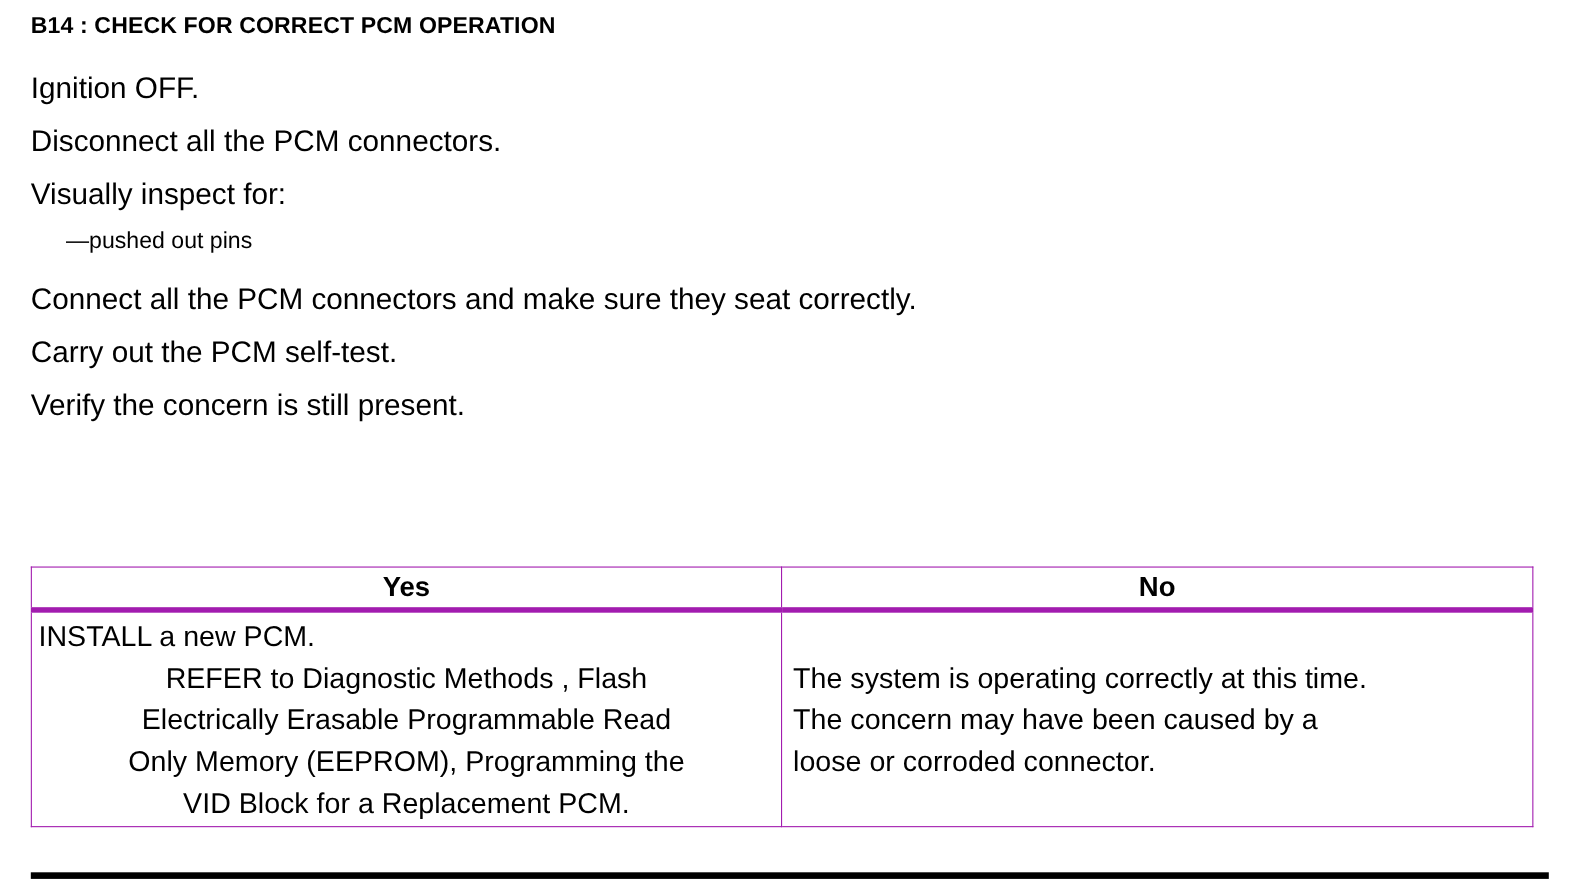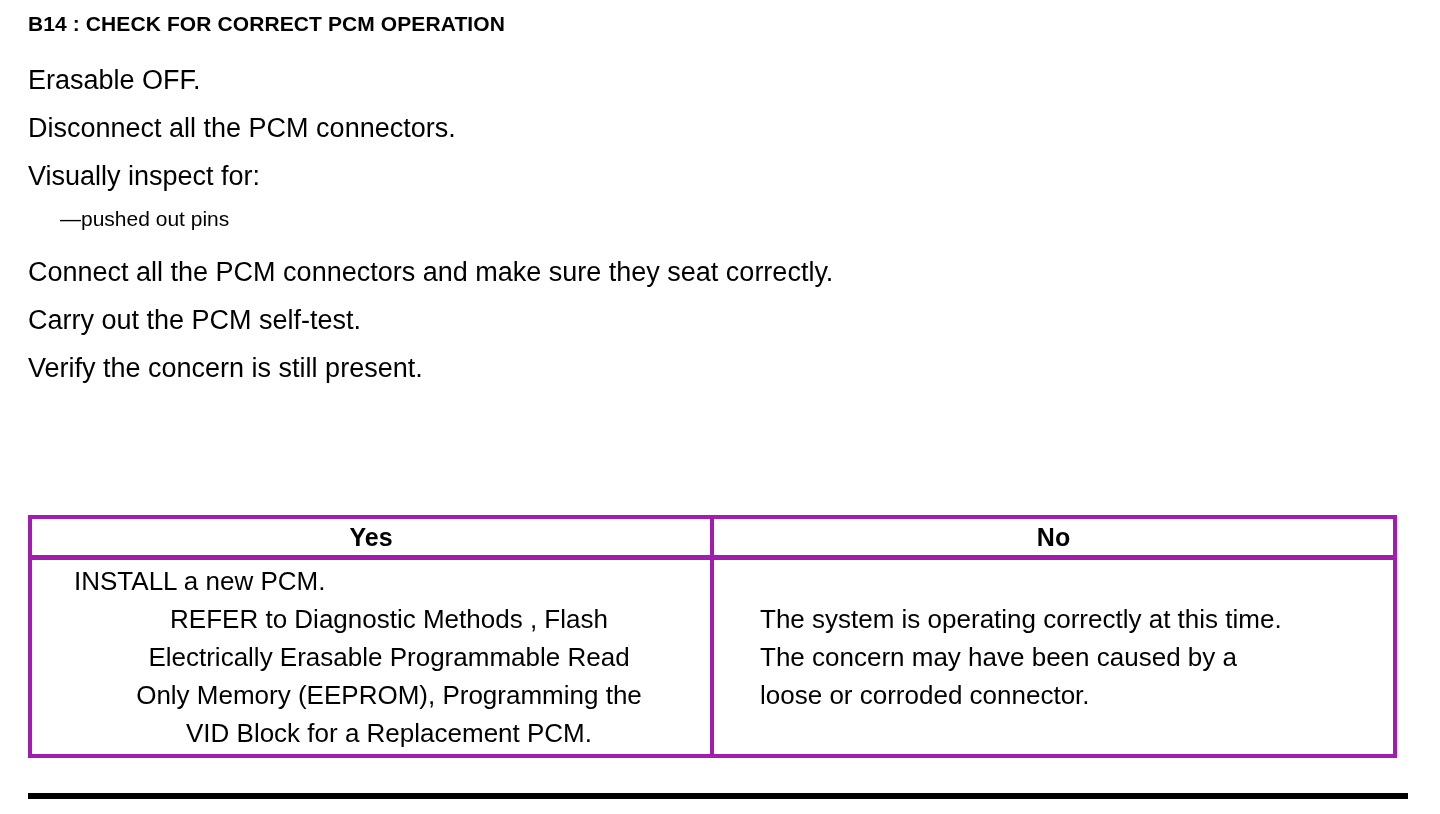--- a/index.html
+++ b/index.html
@@ -61,42 +61,41 @@
     position: absolute;
     left: 28px;
     top: 515px;
     width: 1365px;
     border-collapse: collapse;
     table-layout: fixed;
     background: #ffffff;
   }
   .decision-table th,
   .decision-table td {
-    border: 4px solid #a21caf;
+    border: 1px solid #a21caf;
     padding: 0;
     vertical-align: middle;
   }
   .decision-table th {
     height: 36px;
     font-size: 25px;
     font-weight: bold;
     text-align: center;
     border-bottom-width: 5px;
   }
   .decision-table td {
     height: 186px;
   }
   .col-yes { width: 682px; }
   .col-no  { width: 683px; }
 
   .cell-inner {
     font-size: 26px;
     line-height: 38px;
     padding: 2px 6px;
-    margin-left: 36px;
   }
   .cell-yes .line-lead {
     text-align: left;
   }
   .cell-yes .line-center {
     text-align: center;
   }
   .cell-no .line-left {
     text-align: left;
     padding-left: 4px;
@@ -113,21 +112,21 @@
   }
 </style>
 </head>
 <body>
 
 <div class="page">
 
   <div class="step-title">B14 : CHECK FOR CORRECT PCM OPERATION</div>
 
   <div class="instructions">
-    <div class="instr-line">Erasable OFF.</div>
+    <div class="instr-line">Ignition OFF.</div>
     <div class="instr-line">Disconnect all the PCM connectors.</div>
     <div class="instr-line">Visually inspect for:</div>
 
     <div class="instr-sub">—pushed out pins</div>
 
     <div class="instr-line" style="margin-top:10px;">Connect all the PCM connectors and make sure they seat correctly.</div>
     <div class="instr-line">Carry out the PCM self-test.</div>
     <div class="instr-line">Verify the concern is still present.</div>
 
   </div>

